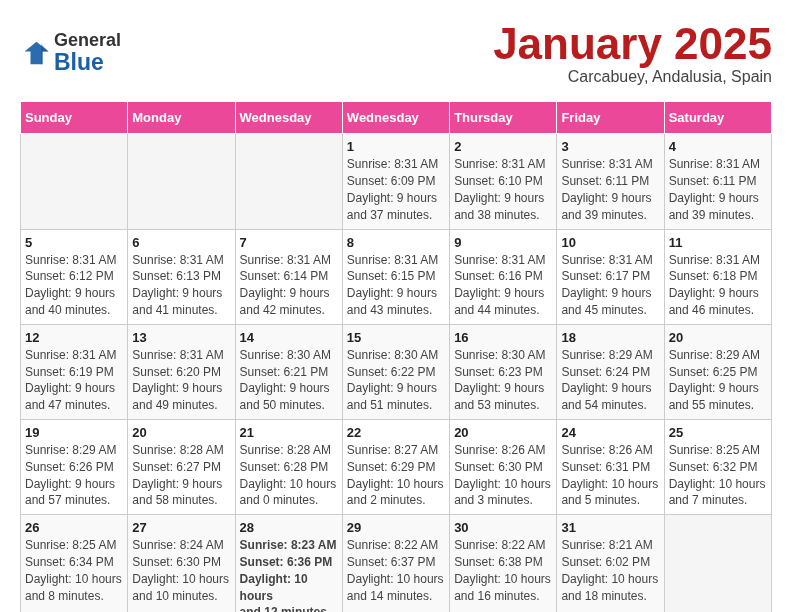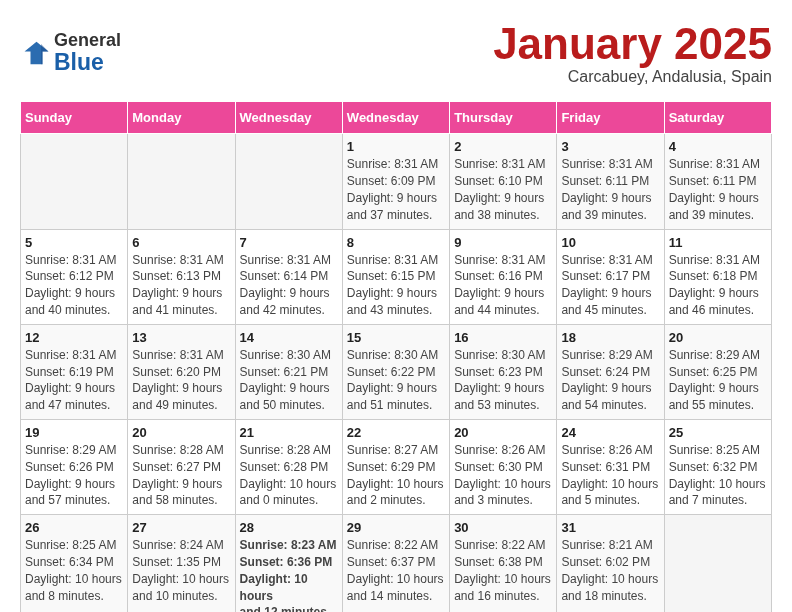--- a/index.html
+++ b/index.html
@@ -318,21 +318,21 @@
         <td>
           <span class="day-number">26</span>
           <div class="day-info" style="white-space: pre-line;">Sunrise: 8:25 AM
 Sunset: 6:34 PM
 Daylight: 10 hours
 and 8 minutes.</div>
         </td>
         <td>
           <span class="day-number">27</span>
           <div class="day-info" style="white-space: pre-line;">Sunrise: 8:24 AM
-Sunset: 1:35 PM
+Sunset: 6:30 PM
 Daylight: 10 hours
 and 10 minutes.</div>
         </td>
         <td>
           <span class="day-number">28</span>
           <div class="day-info" style="white-space: pre-line; font-weight: bold;">Sunrise: 8:23 AM
 Sunset: 6:36 PM
 Daylight: 10 hours
 and 12 minutes.</div>
         </td>

